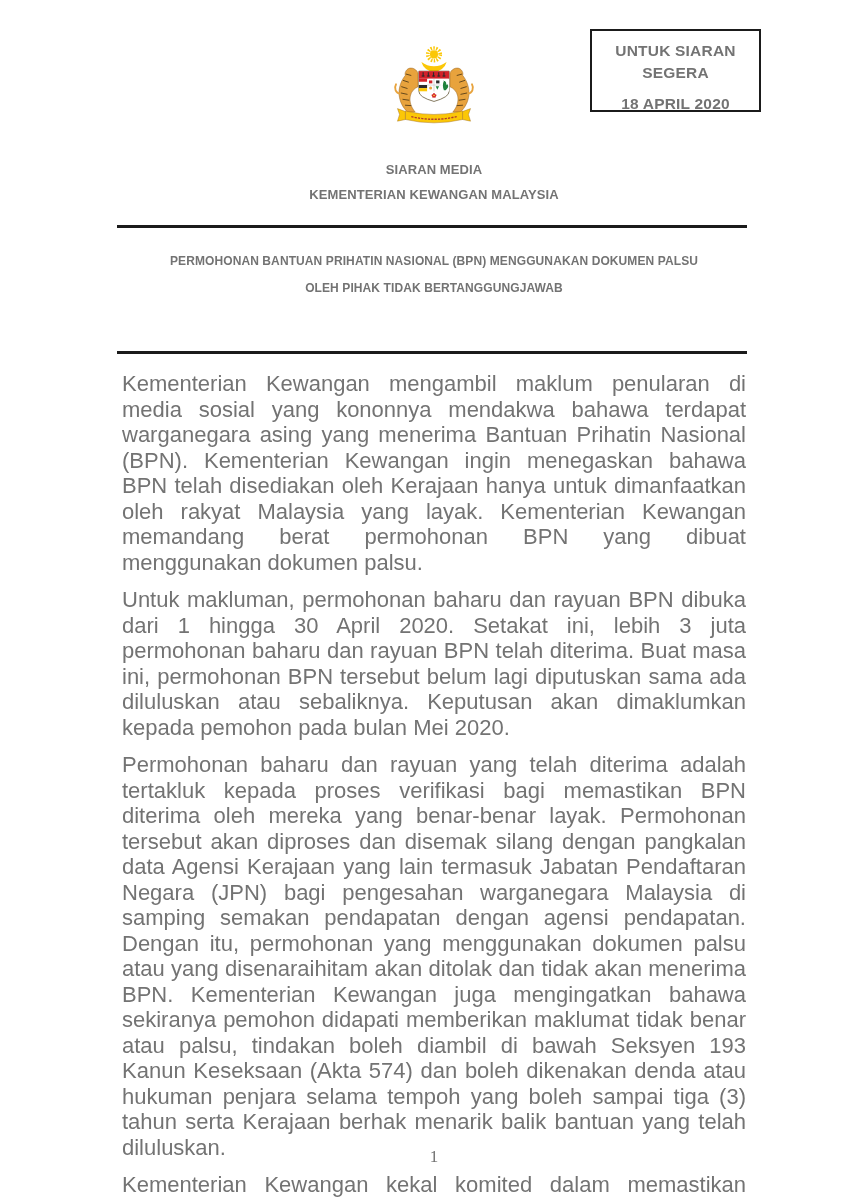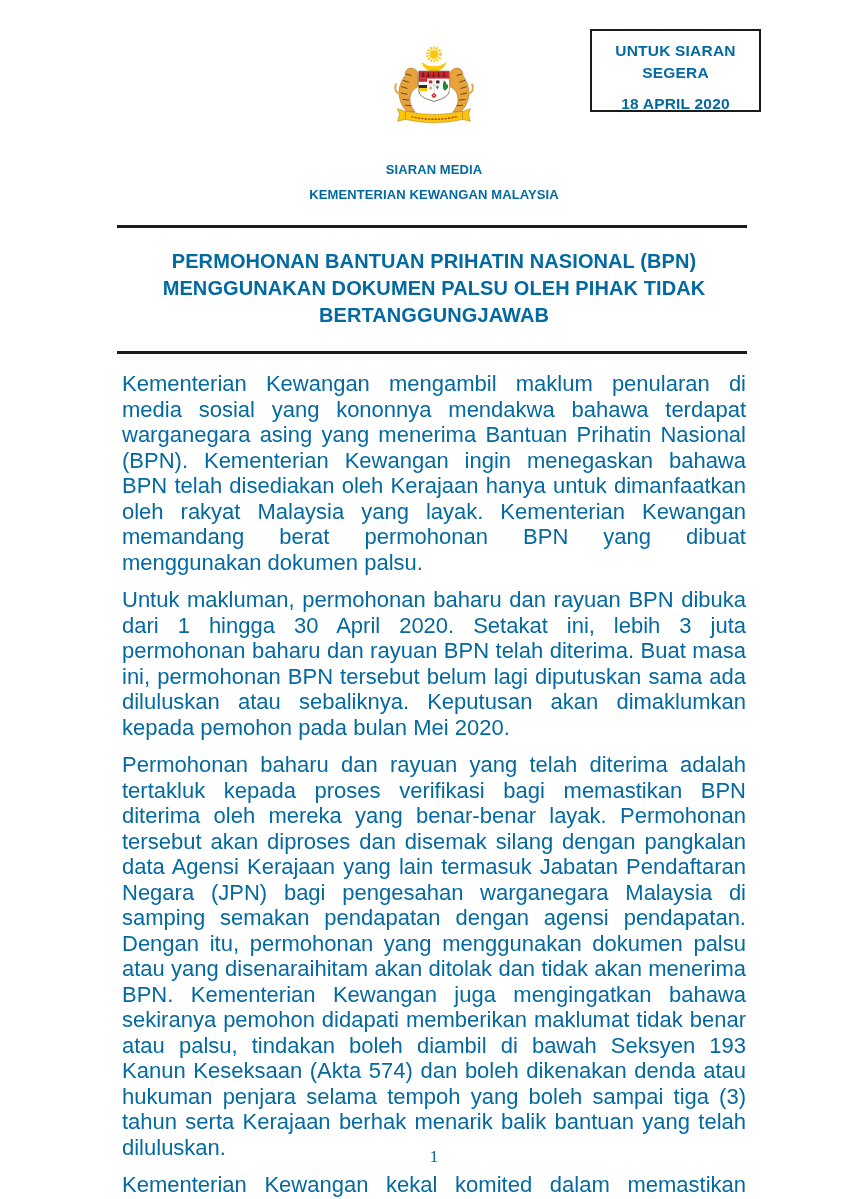--- a/index.html
+++ b/index.html
@@ -4,21 +4,21 @@
 <style>
   * { margin: 0; padding: 0; box-sizing: border-box; }
   html, body { background: #ffffff; }
   body { font-family: "Liberation Sans", "DejaVu Sans", sans-serif; }
 
   .page {
     position: relative;
     width: 848px;
     height: 1199px;
     background: #ffffff;
-    color: #0369a1;
+    color: #737373;
     overflow: hidden;
   }
 
   
   .crest {
     position: absolute;
     left: 381px;
     top: 46px;
     width: 106px;
     height: 84px;
@@ -62,21 +62,21 @@
   .rule-top { top: 225px; }
   .rule-bottom { top: 351px; }
 
   .headline {
     position: absolute;
     top: 248px;
     left: 154px;
     width: 560px;
     text-align: center;
     font-weight: bold;
-    font-size: 20px;
+    font-size: 12px;
     line-height: 27px;
     letter-spacing: 0.1px;
   }
 
   
   .body-text {
     position: absolute;
     top: 371px;
     left: 122px;
     width: 624px;

